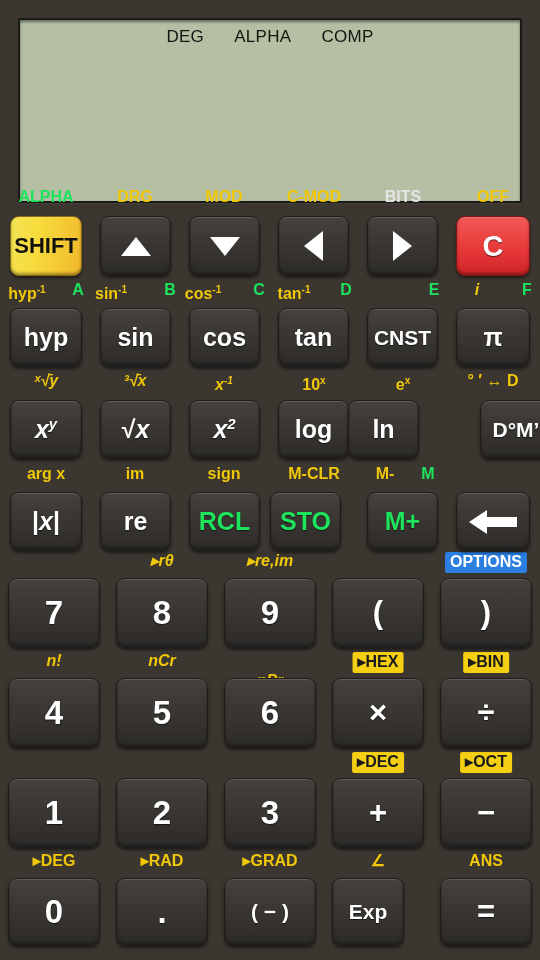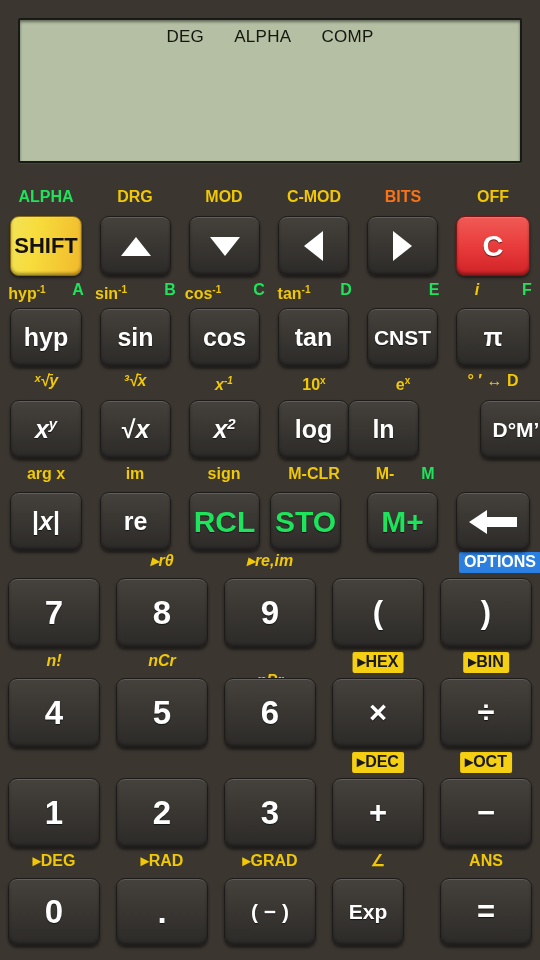--- a/index.html
+++ b/index.html
@@ -21,21 +21,21 @@
     background: #3b3630;
     box-sizing: border-box;
   }
 
   
   .display-wrap {
     position: absolute;
     left: 18px;
     top: 18px;
     width: 504px;
-    height: 145px;
+    height: 185px;
     background: #b4bfa4;
     border: 2px solid #181a15;
     border-radius: 2px;
     box-sizing: border-box;
     box-shadow: 0 2px 3px rgba(0,0,0,.45) inset, 0 1px 0 rgba(255,255,255,.06);
   }
   .display-status {
     position: absolute;
     left: 0; right: 0;
     top: 7px;
@@ -60,36 +60,35 @@
     position: absolute;
     font-size: 16px;
     font-weight: bold;
     white-space: nowrap;
     line-height: 18px;
     text-align: center;
     transform: translateX(-50%);
   }
   .cap.green  { color: #1ee35c; }
   .cap.yellow { color: #f0c808; }
-  .cap.gray   { color: #f97316; }
+  .cap.gray   { color: #e5e5e5; }
   .cap.italic { font-style: italic; }
   .cap sup { font-size: 10px; vertical-align: super; }
 
   .cap.badge-yellow {
     background: #f5cf11;
     color: #1a1a1a;
     padding: 1px 5px 2px 5px;
     border-radius: 2px;
   }
   .cap.badge-blue {
     background: #2a7fe0;
     color: #ffffff;
     padding: 1px 5px 2px 5px;
     border-radius: 2px;
-    margin-left: 14px;
   }
 
   
   .key {
     position: absolute;
     box-sizing: border-box;
     border-radius: 9px;
     display: flex;
     align-items: center;
     justify-content: center;
@@ -114,21 +113,21 @@
     text-shadow: none;
     border: 1px solid #8a6c10;
     font-size: 22px;
   }
   .key.clear {
     background: linear-gradient(180deg, #f05a55 0%, #e8393a 55%, #cf2327 100%);
     color: #ffffff;
     border: 1px solid #7d1416;
     font-size: 29px;
   }
-  .key.greentext { color: #1ee35c; font-size: 30px; }
+  .key.greentext { color: #1ee35c; font-size: 25px; }
 
   .key i.em { font-style: italic; }
   .key sup  { font-size: .6em; vertical-align: super; font-style: italic; }
 
   
   .tri {
     width: 0; height: 0;
     border-style: solid;
   }
   .tri-up    { border-width: 0 15px 19px 15px; border-color: transparent transparent #ffffff transparent; }

